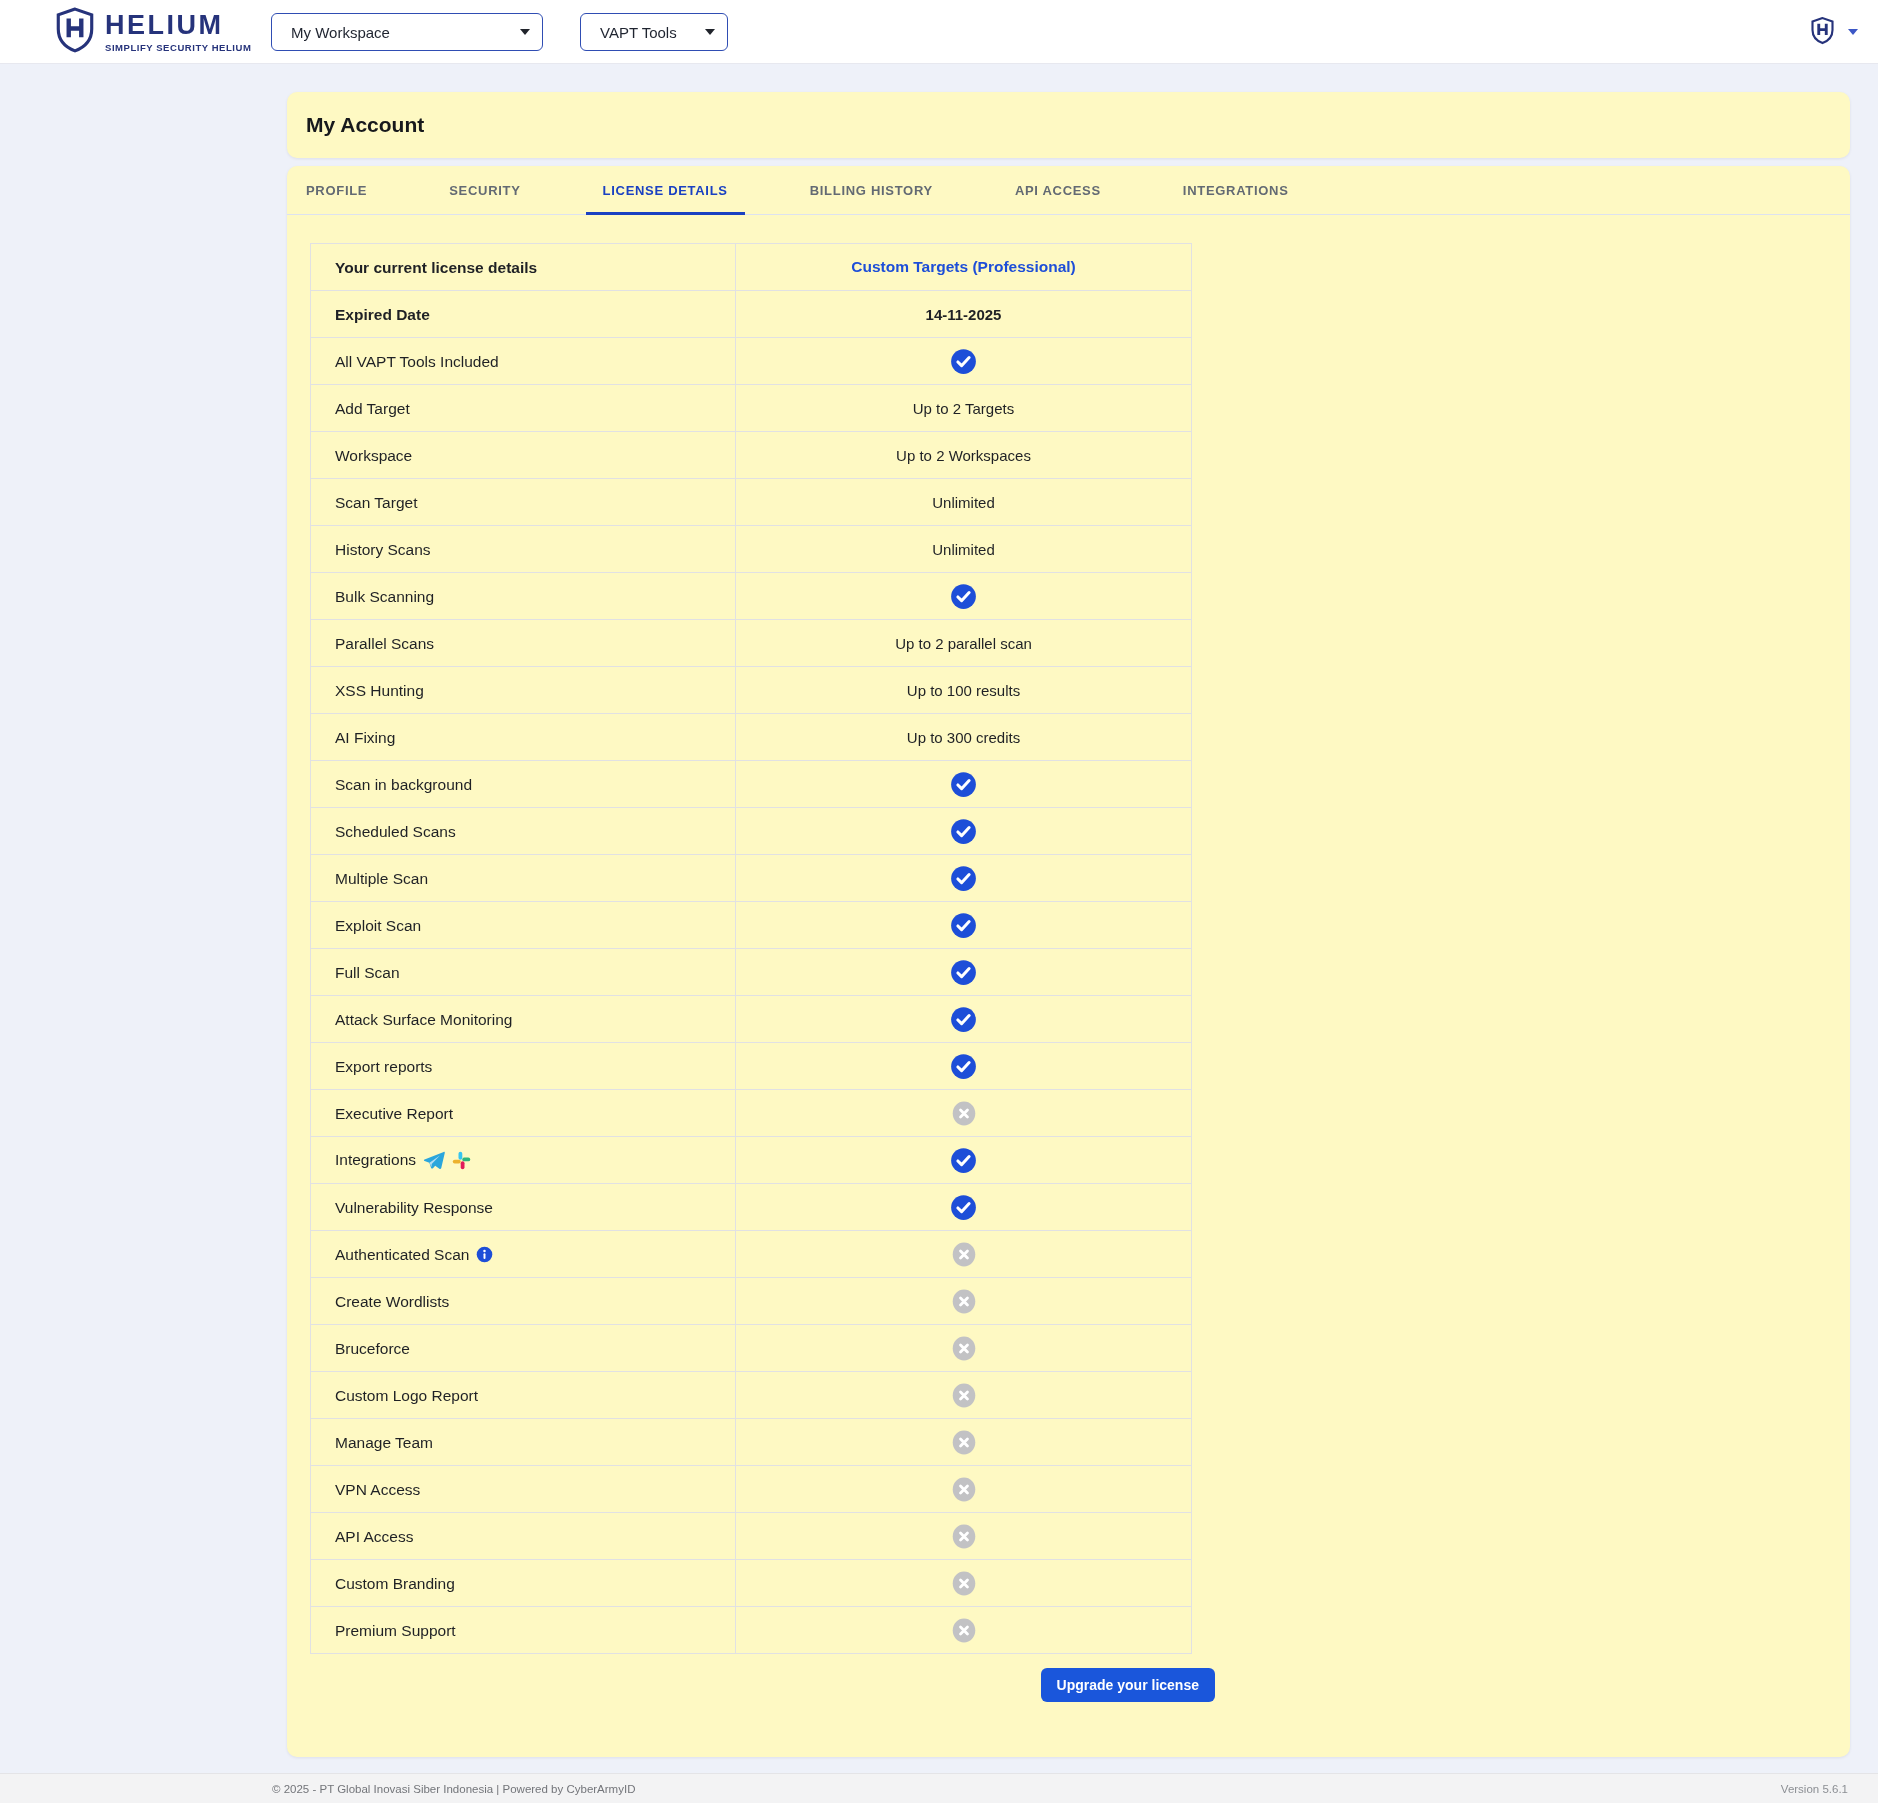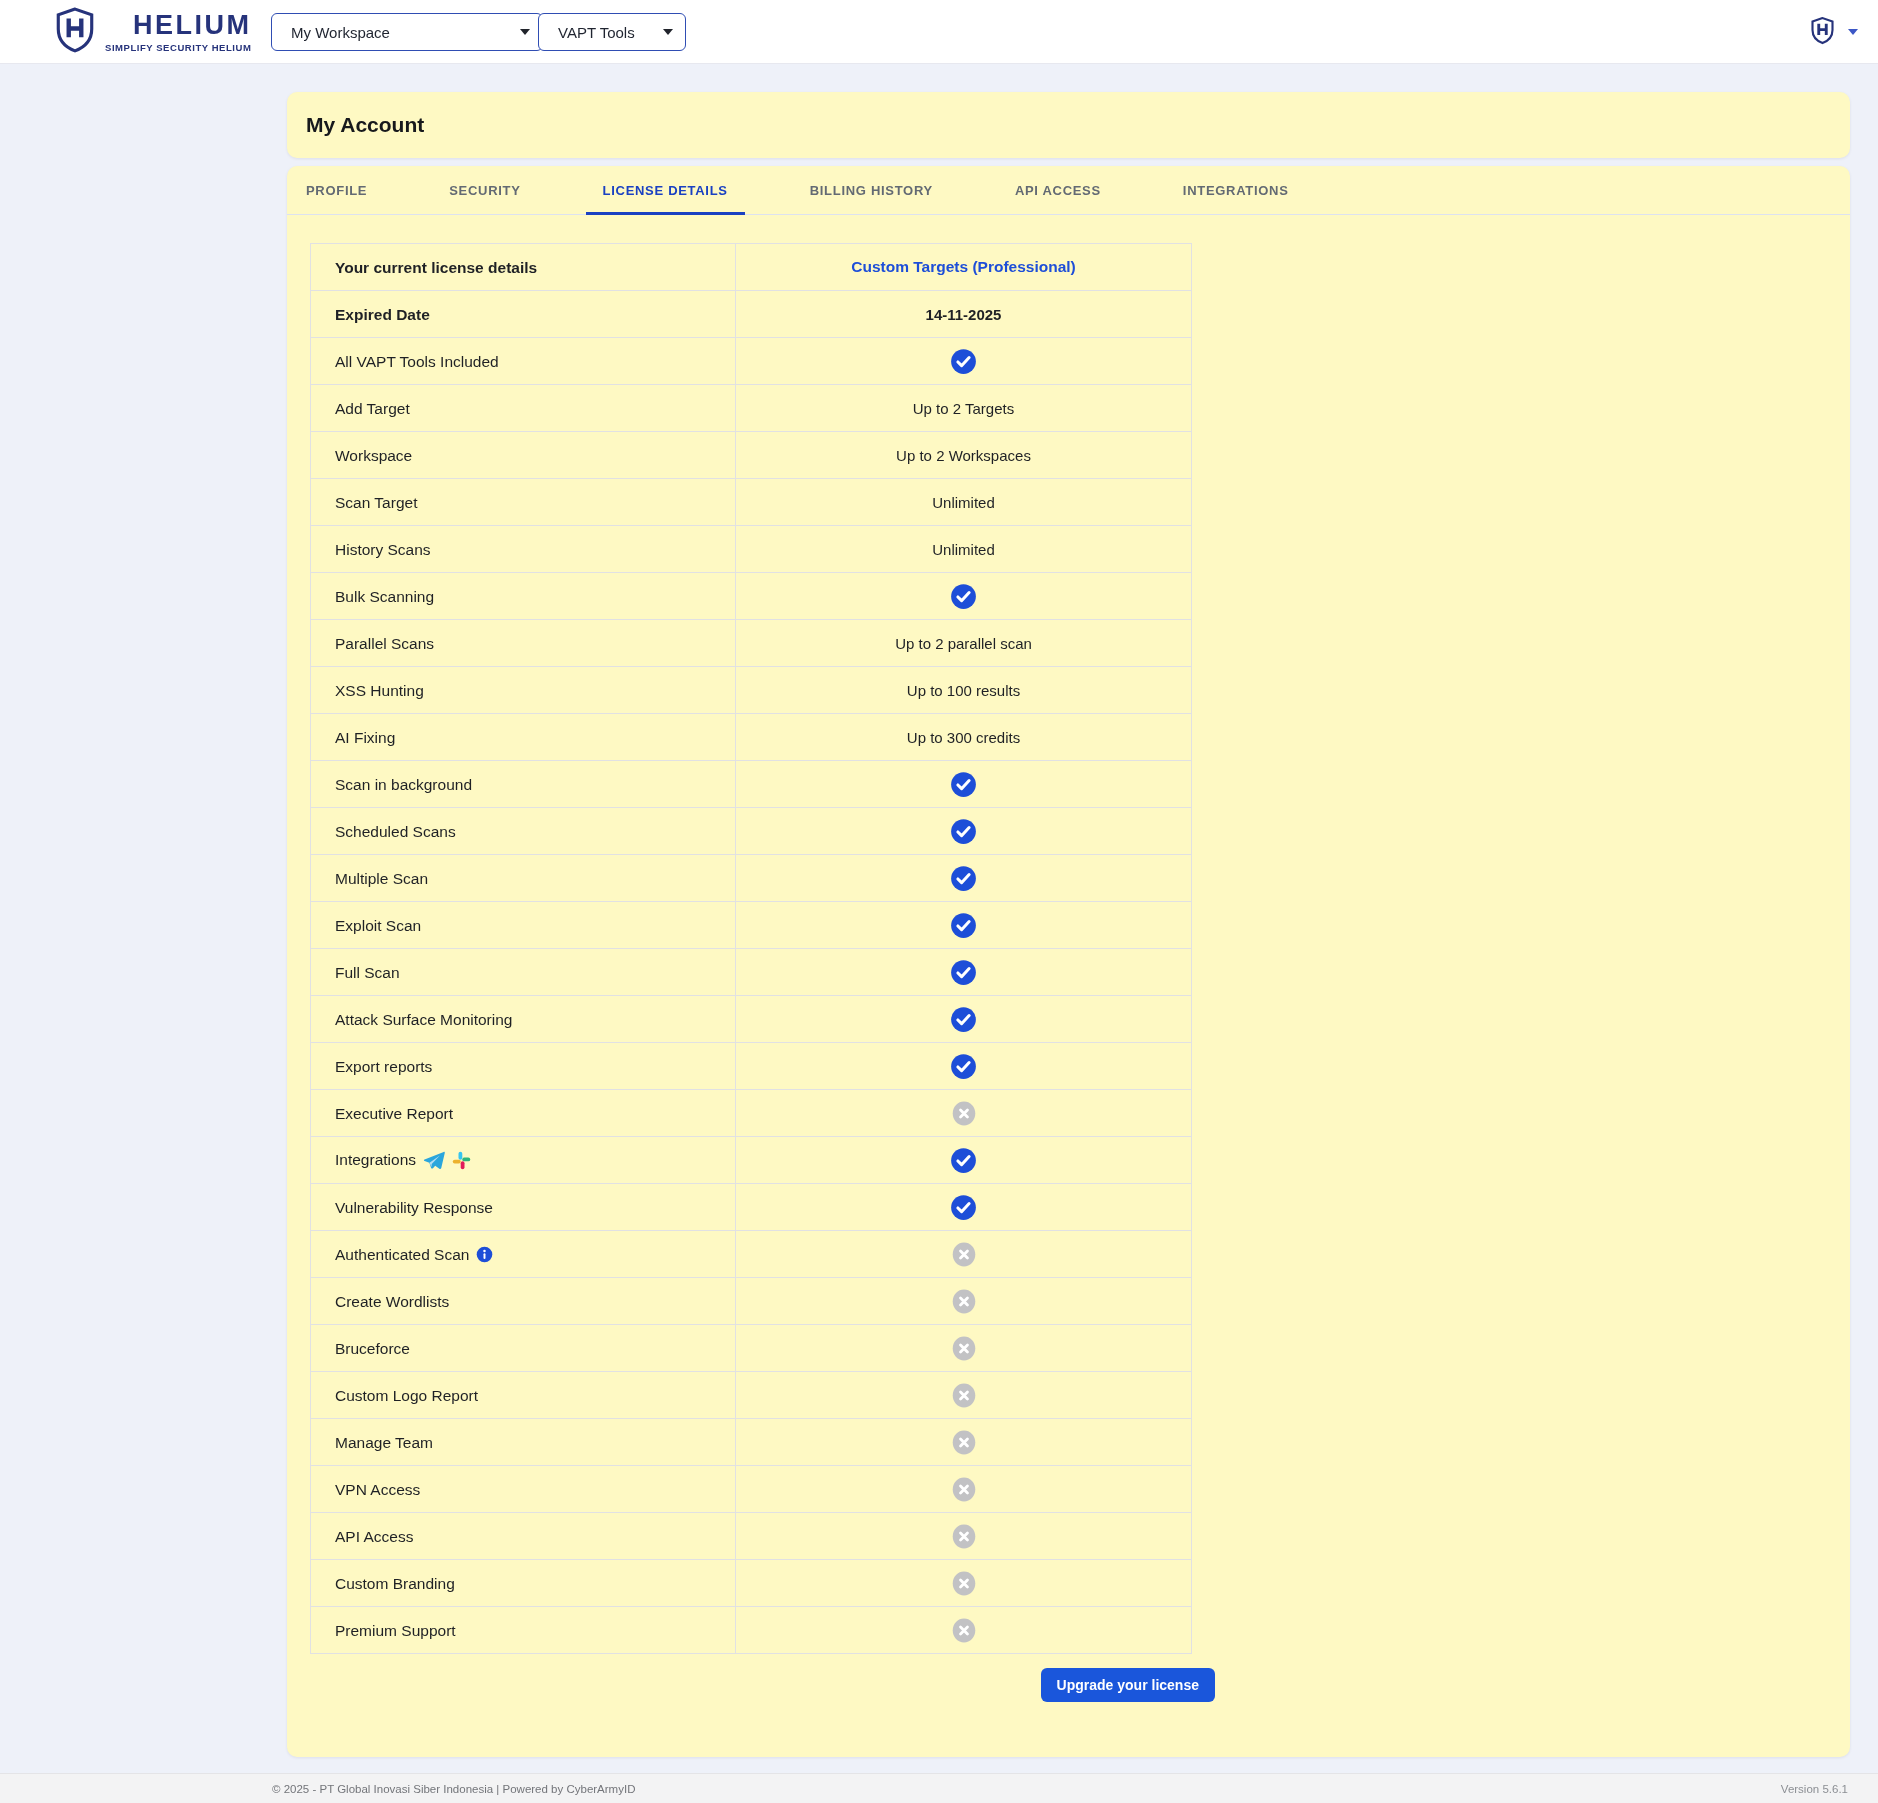--- a/index.html
+++ b/index.html
@@ -13,35 +13,35 @@
   }
 
   
   .topbar {
     position:absolute; top:0; left:0; width:1878px; height:64px;
     background:#ffffff; border-bottom:1px solid #e7e8ef;
     z-index:5;
   }
   .logo {
     position:absolute; left:54px; top:8px; height:48px;
-    display:flex; align-items:center; gap:9px; cursor:pointer;text-align:right;
+    display:flex; align-items:center; gap:9px; cursor:pointer;
   }
   .logo svg { width:42px; height:46px; }
   .logo-text { display:flex; flex-direction:column; justify-content:center; }
   .logo-title { font-size:27px; font-weight:bold; color:#26337b; letter-spacing:2.5px; line-height:1; }
   .logo-sub { font-size:9.5px; font-weight:bold; color:#26337b; letter-spacing:0.55px; margin-top:3px; }
 
   .select-box {
     position:absolute; top:13px; height:38px;
     border:1px solid #2f4db3; border-radius:6px; background:#fff;
     display:flex; align-items:center; justify-content:space-between;
     padding:0 12px 0 19px; font-size:15px; color:#1f2430; cursor:pointer;
   }
   #workspace-select { left:271px; width:272px; }
-  #vapt-select { left:538px; width:148px; gap:14px; }
+  #vapt-select { left:580px; width:148px; gap:14px; }
   .caret-down {
     width:0; height:0;
     border-left:5px solid transparent; border-right:5px solid transparent;
     border-top:6px solid #21242c;
   }
   .topbar-right {
     position:absolute; right:20px; top:16px; height:32px;
     display:flex; align-items:center; gap:13px; cursor:pointer;
   }
   .topbar-right svg { width:25px; height:29px; }

